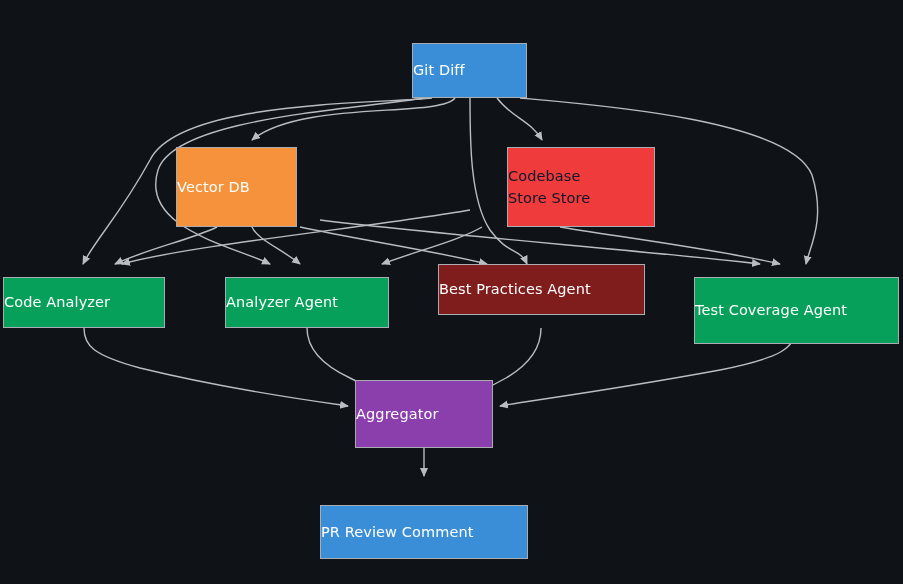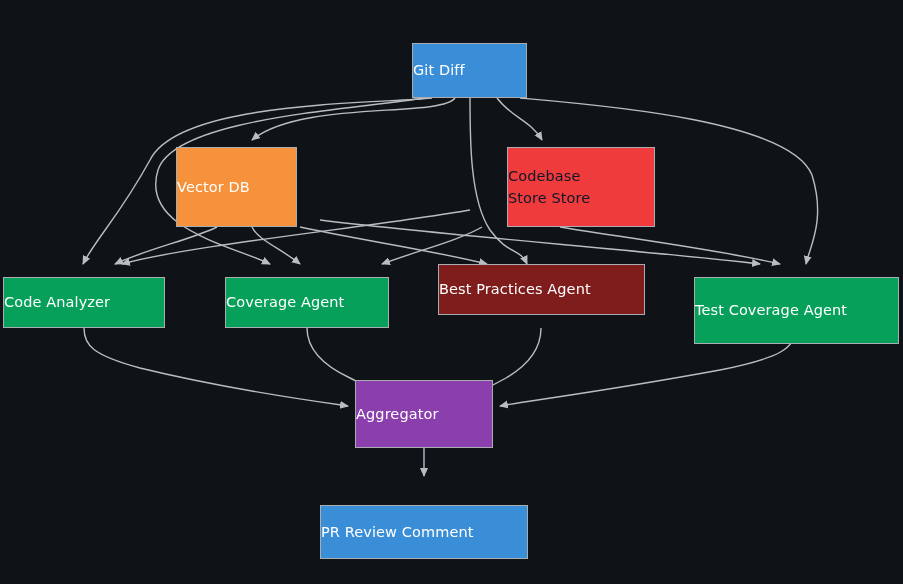--- a/index.html
+++ b/index.html
@@ -88,21 +88,21 @@
         <span class="line">Vector DB</span>
       </div>
       <div class="node" style="left: 468px; top: 147px; width: 148px; height: 80px; background: rgb(239, 59, 59); border-color: rgb(169, 173, 178); color: #0f172a; margin-left: 39px;">
         <span class="line">Codebase</span>
         <span class="line">Store Store</span>
       </div>
       <div class="node" style="left: 3px; top: 277px; width: 162px; height: 51px; background: rgb(7, 160, 90); border-color: rgb(169, 173, 178); color: rgb(255, 255, 255);">
         <span class="line">Code Analyzer</span>
       </div>
       <div class="node" style="left: 225px; top: 277px; width: 164px; height: 51px; background: rgb(7, 160, 90); border-color: rgb(169, 173, 178); color: rgb(255, 255, 255);">
-        <span class="line">Coverage Agent</span>
+        <span class="line">Analyzer Agent</span>
       </div>
       <div class="node" style="left: 438px; top: 264px; width: 207px; height: 51px; background: #7f1d1d; border-color: rgb(169, 173, 178); color: rgb(255, 255, 255);">
         <span class="line">Best Practices Agent</span>
       </div>
       <div class="node" style="left: 694px; top: 277px; width: 205px; height: 67px; background: rgb(7, 160, 90); border-color: rgb(169, 173, 178); color: rgb(255, 255, 255);">
         <span class="line">Test Coverage Agent</span>
       </div>
       <div class="node" style="left: 355px; top: 380px; width: 138px; height: 68px; background: rgb(139, 63, 173); border-color: rgb(169, 173, 178); color: rgb(255, 255, 255);">
         <span class="line">Aggregator</span>
       </div>

